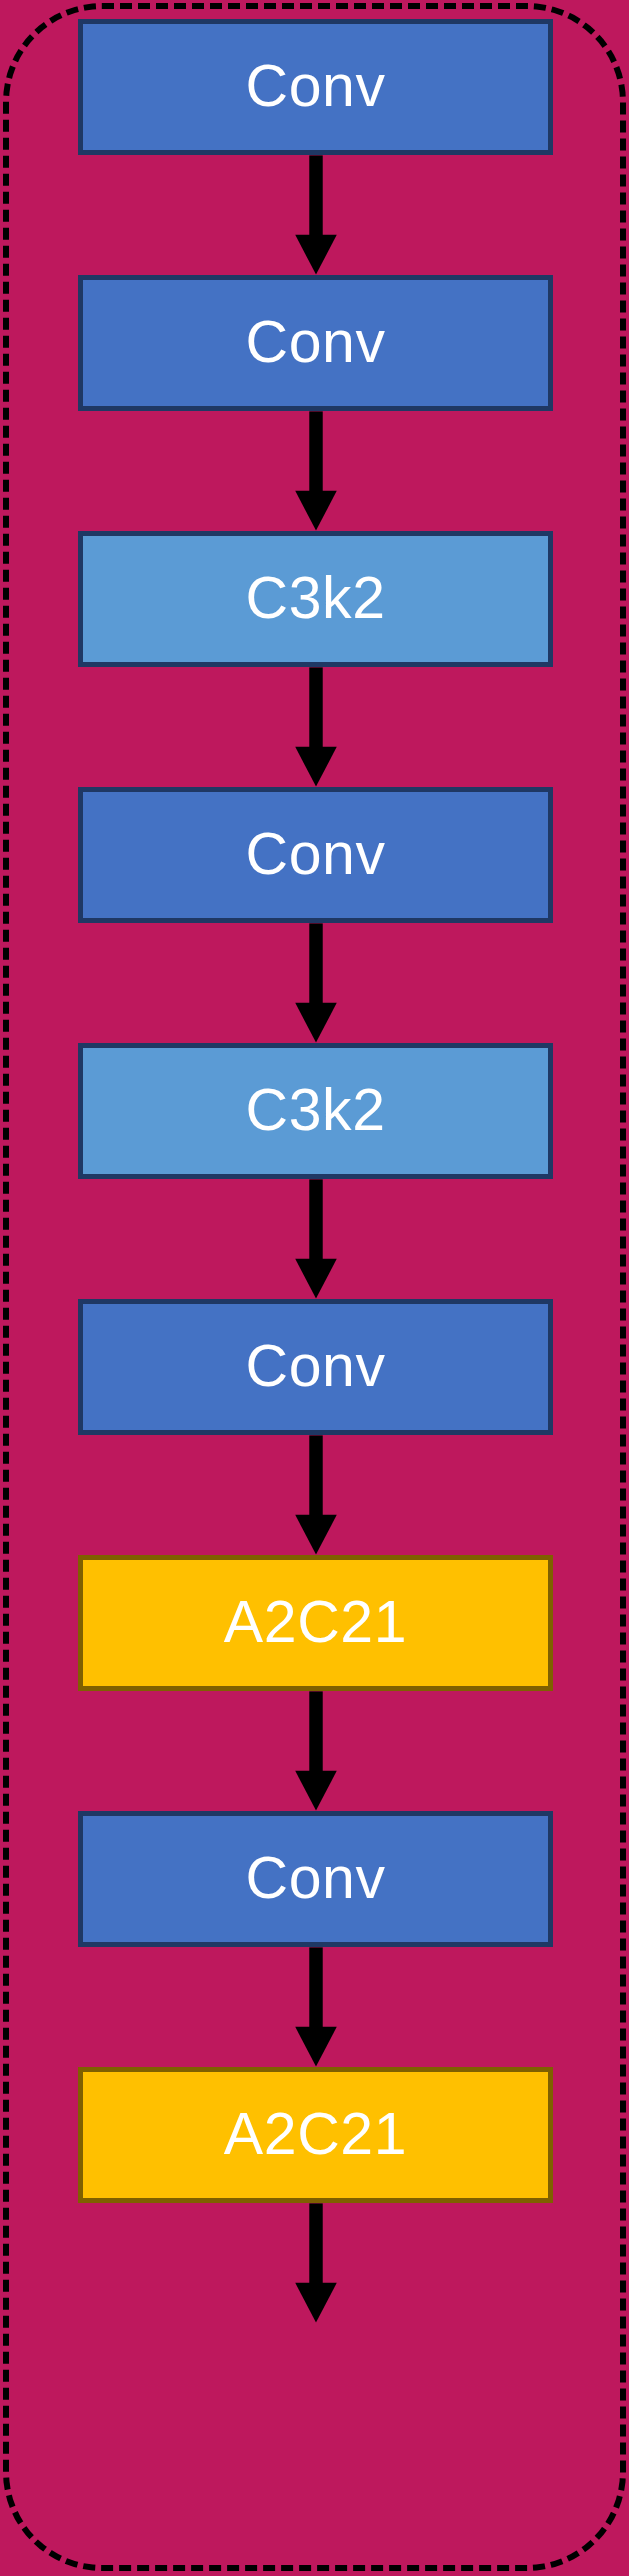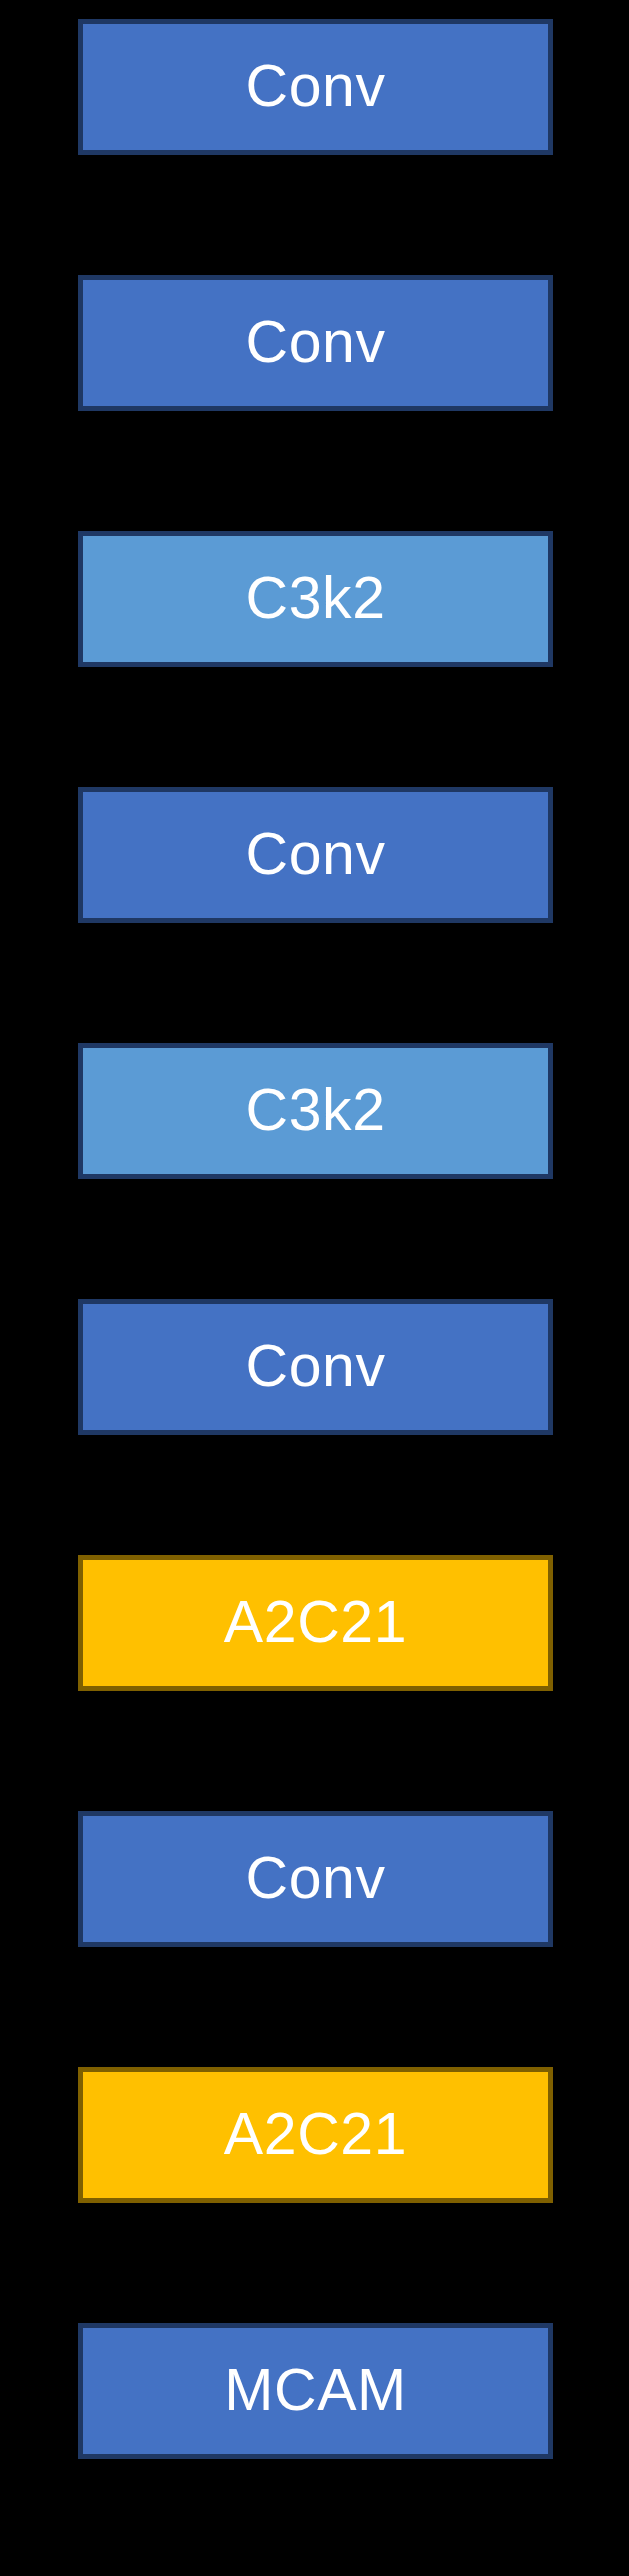--- a/index.html
+++ b/index.html
@@ -1,20 +1,20 @@
 <!DOCTYPE html>
 <html style="--arrow: #000000;font-size:10px"><head>
 <meta charset="utf-8">
 <style>
   html,body{margin:0;padding:0;background:#ffffff;}
   .canvas{
     position:relative;
     width:630px;
     height:2576px;
-    background:#000000;
+    background:#be185d;
     font-family:"Liberation Sans", sans-serif;
     overflow:hidden;
     text-align:center;
   }
   .frame{
     position:absolute;
     left:3.1px; top:3.1px; right:4.3px; bottom:5px;
     border:6.8px dashed #000000;
     border-radius:99px;
     pointer-events:none;
@@ -134,17 +134,16 @@
 
     <div class="node" style="background: rgb(255, 192, 0); border-color: rgb(127, 96, 0); color: rgb(255, 255, 255);">A2C21</div>
 
     <div class="connector">
       <svg width="44" height="120" viewBox="0 0 72 195">
         <rect class="arrow-shape" x="25" y="0" width="22" height="136"></rect>
         <polygon class="arrow-shape" points="2,130 70,130 36,195"></polygon>
       </svg>
     </div>
 
-    <div class="node" style="background: rgb(68, 114, 196); border-color: rgb(31, 56, 100); color: rgb(255, 255, 255);">MCAM</div>
 
   </div>
 </div>
 
 
 </body></html>

